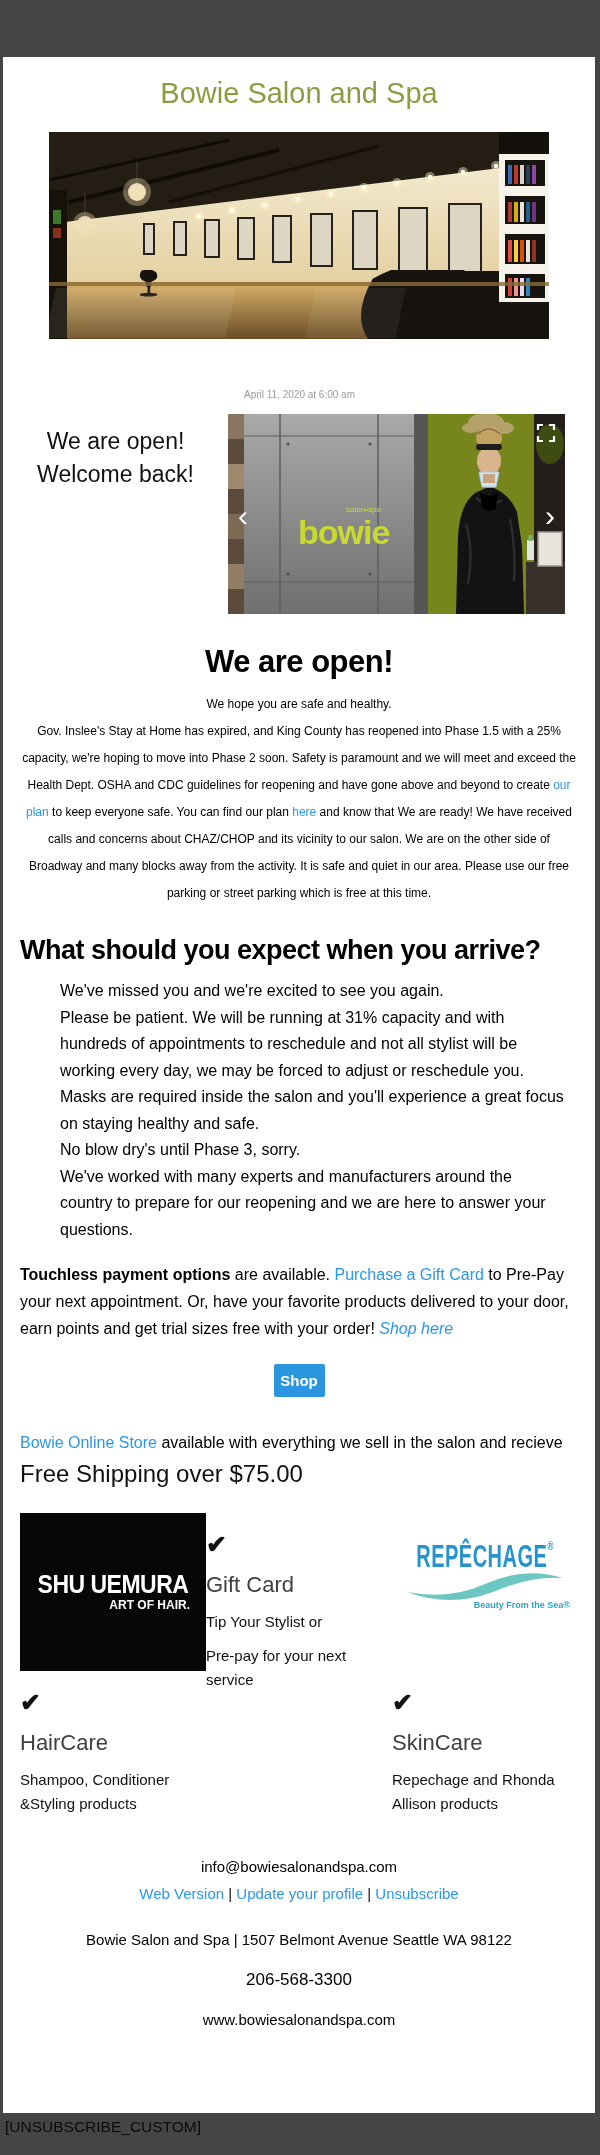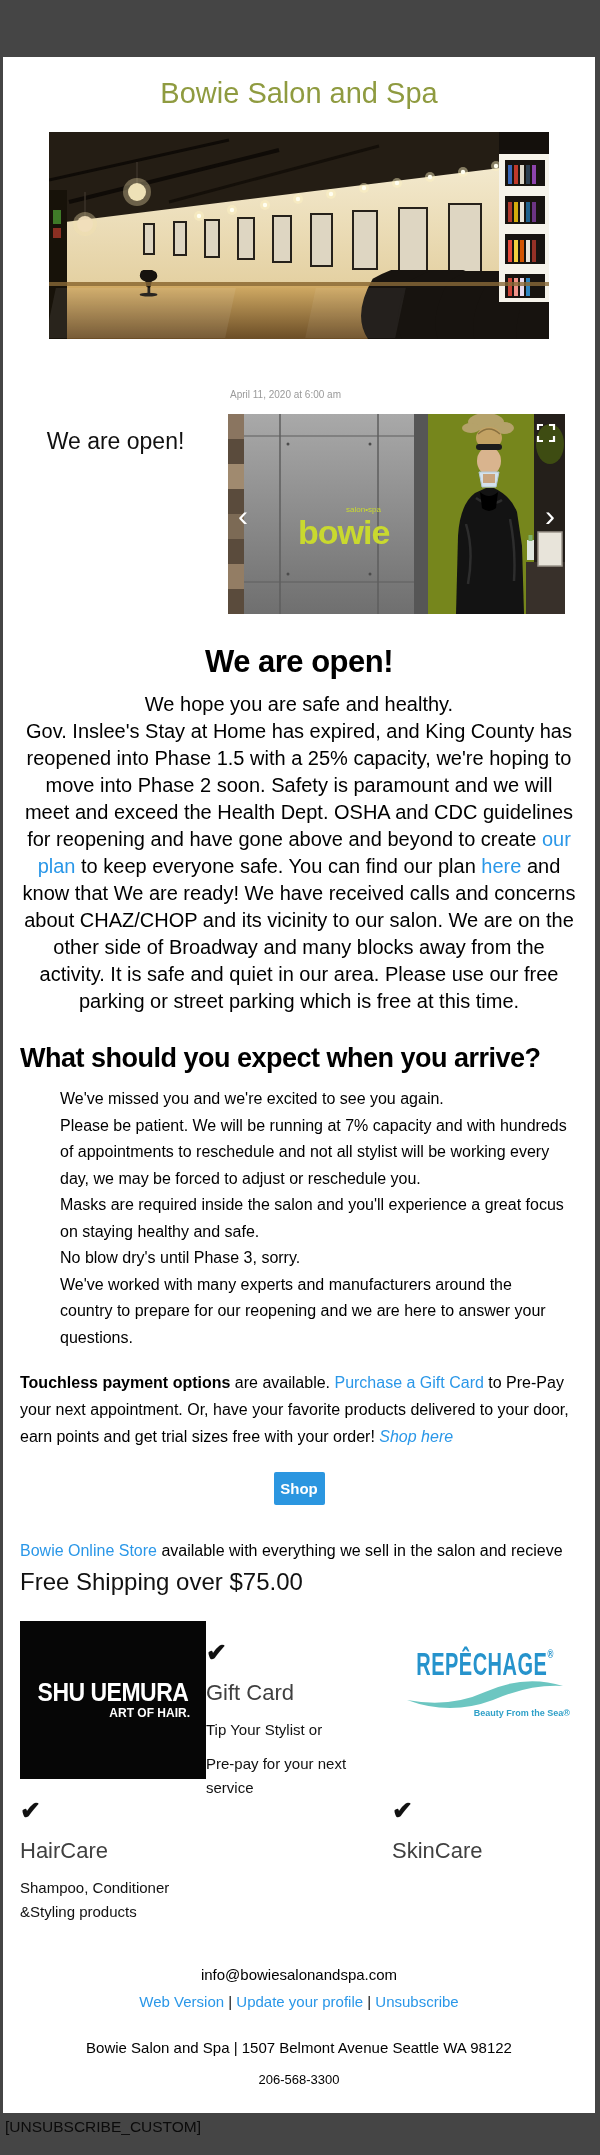--- a/index.html
+++ b/index.html
@@ -10,32 +10,32 @@
 
   
   .brand-title{margin:20px 0 0;text-align:center;font-size:29px;font-weight:400;color:#8f9b40;line-height:33px;}
   .hero{width:500px;height:207px;margin:22px auto 0;overflow:hidden;}
   .hero svg{display:block;}
 
   
   .welcome{margin-top:50px;display:flex;padding-right:30px;}
   .welcome-left{flex:1;padding-top:36px;text-align:center;font-size:23px;line-height:33px;color:#111;}
   .welcome-right{width:337px;}
-  .photo-caption{font-size:10px;color:#9a9a9a;margin:0 0 13px 2px;line-height:12px;}
+  .photo-caption{font-size:10px;color:#9a9a9a;margin:0 0 13px 16px;line-height:12px;}
   .carousel{position:relative;width:337px;height:200px;overflow:hidden;background:#8e8e8e;}
   .carousel svg{display:block;}
   .nav{position:absolute;top:0;bottom:0;width:30px;background:transparent;border:0;color:#fff;
        font-size:30px;line-height:200px;cursor:pointer;padding:0;text-align:center;}
   .nav.prev{left:0;} .nav.next{right:0;}
   .nav span{display:inline-block;line-height:30px;vertical-align:middle;}
   .expand{position:absolute;top:8px;right:8px;width:22px;height:22px;cursor:pointer;}
 
   
   .open-heading{margin:30px 0 0;text-align:center;font-size:31px;font-weight:700;letter-spacing:-.5px;line-height:35px;}
-  .center-para{margin:12px 0 0;padding:0 19px;text-align:center;font-size:20px;line-height:27px;}
+  .center-para{margin:12px 0 0;padding:0 19px;text-align:center;font-size:12px;line-height:27px;}
   .link{color:#2a97e8;text-decoration:none;cursor:pointer;}
   .italic{font-style:italic;}
 
   .expect-heading{margin:28px 0 0;padding:0 17px;font-size:27px;font-weight:700;letter-spacing:-.5px;line-height:31px;}
   .expect-list{margin:12px 0 0;padding:0 28px 0 57px;list-style:none;font-size:16px;line-height:26.5px;}
   .expect-list li{margin:0;padding:0;}
 
   .payment{margin:18px 0 0;padding:0 17px;font-size:16px;line-height:27px;}
   .shop-btn{display:block;margin:22px auto 0;width:51px;height:33px;background:#2b96e0;border:0;border-radius:2px;
             color:#fff;font-size:15px;font-weight:700;font-family:"Liberation Sans",sans-serif;cursor:pointer;}
@@ -59,21 +59,21 @@
   .cat-name{margin-top:14px;font-size:22px;line-height:26px;color:#404040;}
   .cat-desc{margin:12px 0 0;font-size:15px;line-height:24px;color:#111;}
   .cat-desc + .cat-desc{margin-top:10px;}
 
   
   .footer{text-align:center;}
   .f-email{margin:42px 0 0;font-size:15px;line-height:18px;}
   .f-links{margin:9px 0 0;font-size:15px;line-height:18px;}
   .f-sep{color:#111;}
   .f-addr{margin:28px 0 0;font-size:15px;line-height:18px;}
-  .f-phone{margin:14px 0 0;font-size:13px;line-height:18px;}
+  .f-phone{margin:22px 0 0;font-size:17px;line-height:18px;}
   .f-site{margin:22px 0 0;font-size:15px;line-height:18px;}
 
   .unsub{position:absolute;left:5px;top:2118px;font-size:15.5px;color:#0b0b0b;}
 </style>
 </head>
 <body>
 
 <div class="frame">
   <div class="page">
 
@@ -192,20 +192,21 @@
 
         <rect x="40" y="156" width="180" height="50" fill="#ffffff" opacity=".08" transform="skewX(-12)"></rect>
         <rect x="300" y="156" width="90" height="50" fill="#ffffff" opacity=".06" transform="skewX(-12)"></rect>
         <rect x="0" y="150" width="500" height="4" fill="#8a6a38" opacity=".8"></rect>
       </svg>
     </div>
 
     <div class="welcome">
       <div class="welcome-left">
         <div>We are open!</div>
+        <div>Welcome back!</div>
       </div>
       <div class="welcome-right">
         <div class="photo-caption">April 11, 2020 at 6:00 am</div>
         <div class="carousel">
           <svg width="337" height="200" viewBox="0 0 337 200">
             <defs>
               <linearGradient id="doorg" x1="0" y1="0" x2="0" y2="1">
                 <stop offset="0" stop-color="#a9a9a9"></stop>
                   <stop offset="1" stop-color="#6f6f6f"></stop>
               </linearGradient>
@@ -276,21 +277,21 @@
         </div>
       </div>
     </div>
 
     <h2 class="open-heading">We are open!</h2>
     <p class="center-para"><span>We hope you are safe and healthy.</span><br><span>Gov. Inslee's Stay at Home has expired, and King County has reopened into Phase 1.5 with a 25% capacity, we're hoping to move into Phase 2 soon. Safety is paramount and we will meet and exceed the Health Dept. OSHA and CDC guidelines for reopening and have gone above and beyond to create </span><a class="link">our plan</a><span> to keep everyone safe. You can find our plan </span><a class="link">here</a><span> and know that We are ready! We have received calls and concerns about CHAZ/CHOP and its vicinity to our salon. We are on the other side of Broadway and many blocks away from the activity. It is safe and quiet in our area. Please use our free parking or street parking which is free at this time.</span></p>
 
     <h3 class="expect-heading">What should you expect when you arrive?</h3>
     <ul class="expect-list">
       <li>We've missed you and we're excited to see you again.</li>
-      <li>Please be patient. We will be running at 7% capacity and with hundreds of appointments to reschedule and not all stylist will be working every day, we may be forced to adjust or reschedule you.</li>
+      <li>Please be patient. We will be running at 31% capacity and with hundreds of appointments to reschedule and not all stylist will be working every day, we may be forced to adjust or reschedule you.</li>
       <li>Masks are required inside the salon and you'll experience a great focus on staying healthy and safe.</li>
       <li>No blow dry's until Phase 3, sorry.</li>
       <li>We've worked with many experts and manufacturers around the country to prepare for our reopening and we are here to answer your questions.</li>
     </ul>
 
     <p class="payment"><strong>Touchless payment options</strong><span> are available. </span><a class="link">Purchase a Gift Card</a><span> to Pre-Pay your next appointment. Or, have your favorite products delivered to your door, earn points and get trial sizes free with your order! </span><a class="link italic">Shop here</a></p>
 
     <button class="shop-btn">Shop</button>
 
     <p class="store-line"><a class="link">Bowie Online Store</a><span> available with everything we sell in the salon and recieve</span></p>
@@ -318,20 +319,21 @@
       <div>
         <div class="tile tile-rep">
           <span class="rep-brand"><span>REPÊCHAGE</span><span class="rep-reg">®</span></span>
           <svg width="160" height="40" viewBox="0 0 160 40">
             <path d="M2,30 Q45,38 80,22 Q120,4 158,16 Q125,14 88,30 Q45,46 2,30 Z" fill="#6cc6c1"></path>
           </svg>
           <div class="rep-tag">Beauty From the Sea®</div>
         </div>
         <div class="check">✔</div>
         <div class="cat-name">SkinCare</div>
+        <p class="cat-desc">Repechage and Rhonda Allison products</p>
       </div>
     </div>
 
     <div class="footer">
       <p class="f-email">info@bowiesalonandspa.com</p>
       <p class="f-links"><a class="link">Web Version</a> <span class="f-sep">|</span> <a class="link">Update your profile</a> <span class="f-sep">|</span> <a class="link">Unsubscribe</a></p>
       <p class="f-addr">Bowie Salon and Spa | 1507 Belmont Avenue Seattle WA 98122</p>
       <p class="f-phone">206-568-3300</p>
       <p class="f-site">www.bowiesalonandspa.com</p>
     </div>

